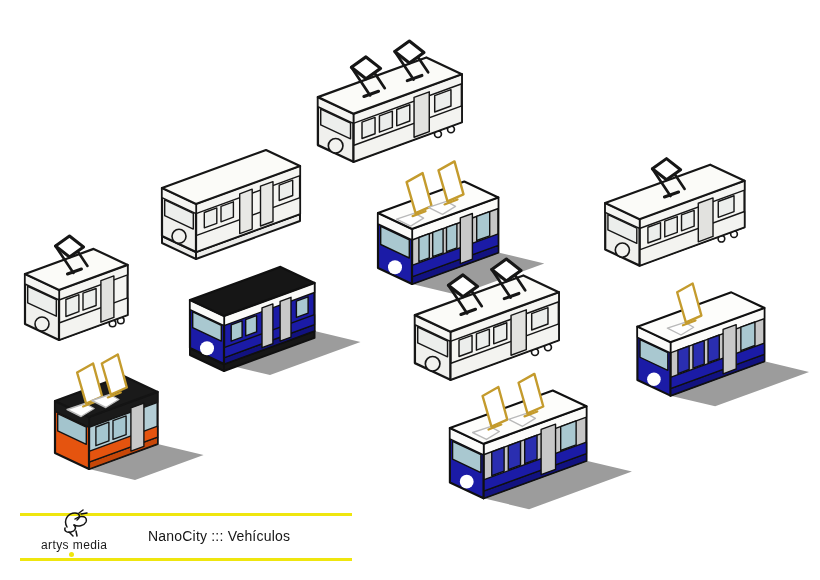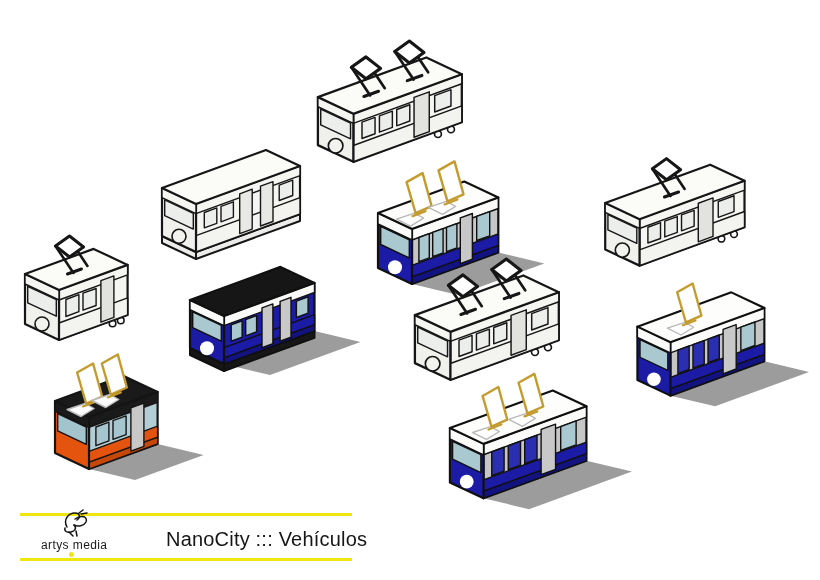--- a/index.html
+++ b/index.html
@@ -10,21 +10,21 @@
   .vehicle svg{display:block;width:100%;height:100%;}
   footer{position:absolute;left:0;top:505px;width:820px;height:70px;}
   .rule{position:absolute;left:20px;width:332px;height:3px;background:var(--accent,#efe60e);}
   .rule.top{top:8px;}
   .rule.bottom{top:53px;}
   .brand{position:absolute;left:41px;top:33px;width:80px;font-size:12px;color:#1a1a1a;
          letter-spacing:0.4px;}
   .brand-dot{position:absolute;left:69px;top:47px;width:5px;height:5px;border-radius:50%;
          background:var(--accent,#efe60e);}
   .logo{position:absolute;left:57px;top:4px;}
-  .pagetitle{position:absolute;left:166px;top:23px;font-size:20px;color:#161616;
+  .pagetitle{position:absolute;left:148px;top:23px;font-size:14px;color:#161616;
          letter-spacing:0.2px;}
 </style>
 </head>
 <body>
 
 <div class="stage">
   <div id="vehicles">
       <figure class="vehicle" aria-label="Small white tram with one pantograph" style="left: 4px; top: 182px; width: 210px; height: 185px;">
         <svg viewBox="0 0 210 185" role="img">
           <circle cx="108.5392" cy="141.4376" r="3.3" fill="#fff" stroke="#161616" stroke-width="1.6"></circle>

